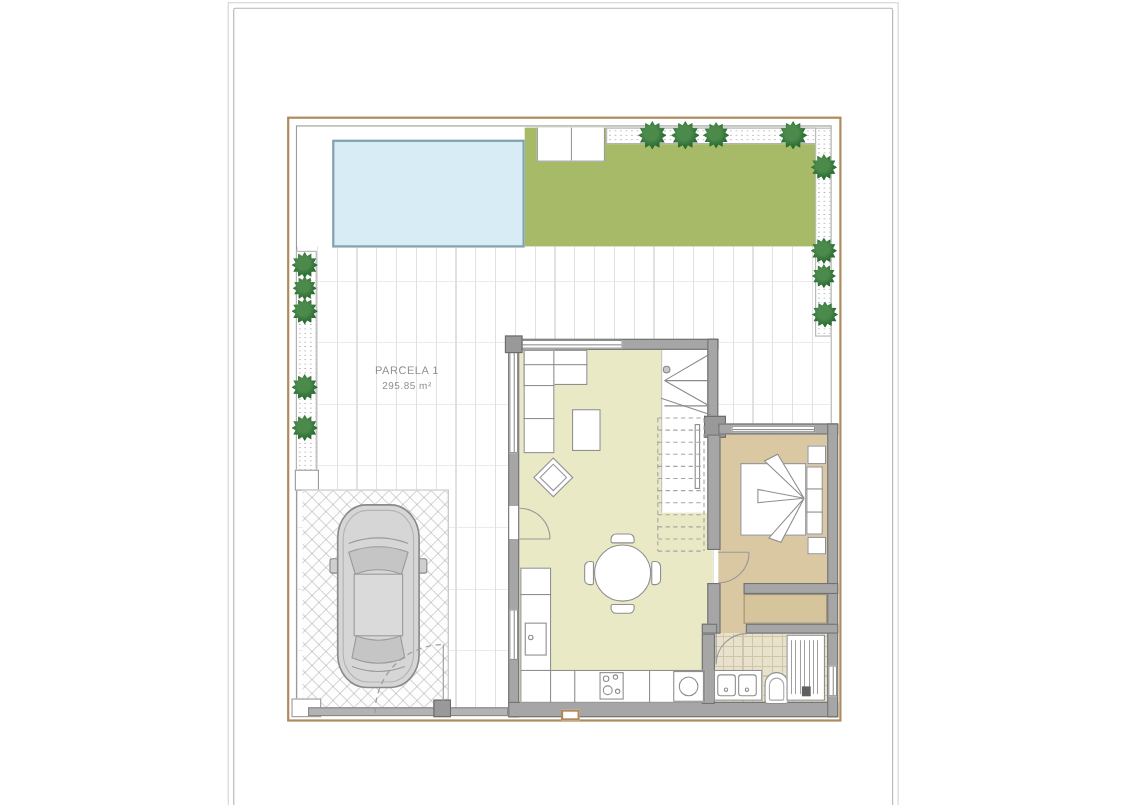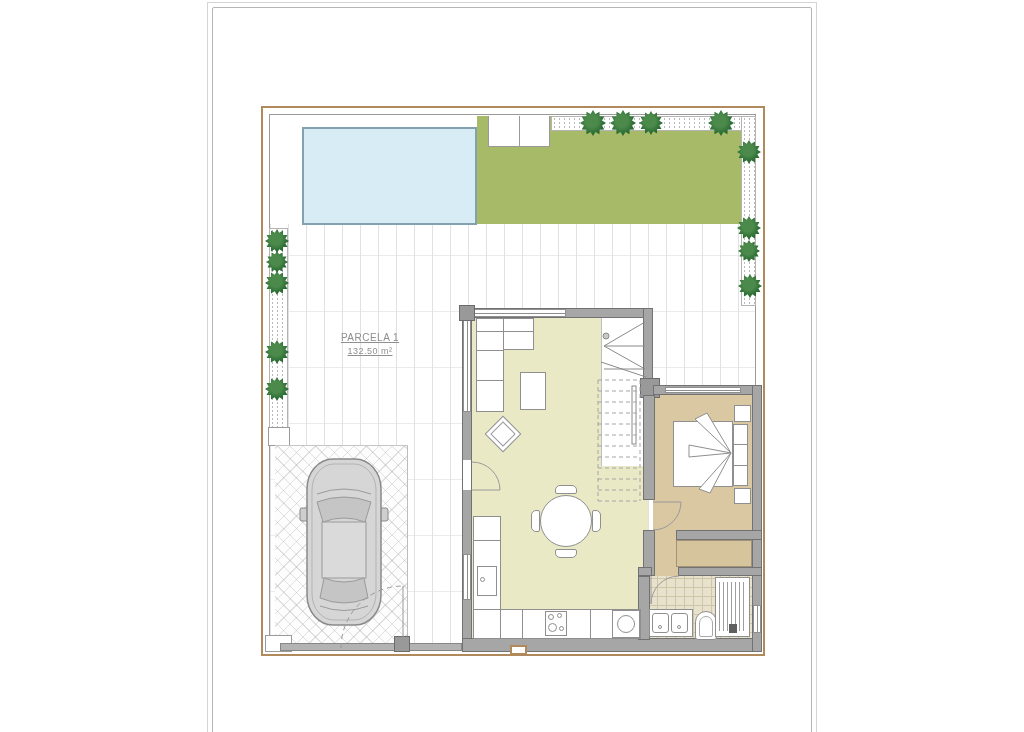--- a/index.html
+++ b/index.html
@@ -43,21 +43,21 @@
   .pillar{background:#999;border:1px solid #6b6b6b;}
   .win-h{background:#fff;border:1px solid #8f8f8f;background-image:linear-gradient(#8f8f8f,#8f8f8f);background-size:100% 1px;background-position:center;background-repeat:no-repeat;}
   .win-v{background:#fff;border:1px solid #8f8f8f;background-image:linear-gradient(#8f8f8f,#8f8f8f);background-size:1px 100%;background-position:center;background-repeat:no-repeat;}
   .gap{background:#fff;}
   
   .furn{background:#fff;border:1px solid var(--furniture-line,#8f8f8f);}
   .round{border-radius:50%;}
   .fence-bar{background:#b3b3b3;border:1px solid #878787;}
   .tree{position:absolute;clip-path:polygon(100% 50%,84.8% 59.3%,93.3% 75%,75.5% 75.5%,75% 93.3%,59.3% 84.8%,50% 100%,40.7% 84.8%,25% 93.3%,24.5% 75.5%,6.7% 75%,15.2% 59.3%,0% 50%,15.2% 40.7%,6.7% 25%,24.5% 24.5%,25% 6.7%,40.7% 15.2%,50% 0%,59.3% 15.2%,75% 6.7%,75.5% 24.5%,93.3% 25%,84.8% 40.7%);
     background:radial-gradient(circle at 45% 42%, #4c8a4c 0 30%, var(--tree,#2b6d33) 60%, #1d5427 100%);}
-  .label{color:#8f8f8f;text-align:center;letter-spacing:.5px;text-decoration:underline;}
+  .label{color:#8f8f8f;text-align:center;letter-spacing:.5px;}
   svg.overlay{position:absolute;left:0;top:0;width:1024px;height:732px;pointer-events:none;overflow:visible;}
   .shower-stripes{left:719px;top:582px;width:27px;height:49px;background:repeating-linear-gradient(90deg,#9f9f9f 0 1px, transparent 1px 4px);}
   .drain{left:729px;top:624px;width:8px;height:9px;background:#5f5f5f;}
   .toilet{left:695px;top:611px;width:22px;height:29px;background:#fff;border:1px solid #8f8f8f;border-radius:11px 11px 3px 3px;}
   .toilet-in{left:699px;top:616px;width:14px;height:21px;background:#fff;border:1px solid #a8a8a8;border-radius:7px 7px 2px 2px;}
   .marker-gate{left:510px;top:645px;width:17px;height:10px;background:#fff;border:2px solid var(--boundary,#b08a5c);}
 </style>
 </head>
 <body>
 
@@ -210,15 +210,15 @@
       <div class="tree" style="left: 738px; top: 240px; width: 22px; height: 22px;"></div>
       <div class="tree" style="left: 738px; top: 274px; width: 24px; height: 24px;"></div>
       <div class="tree" style="left: 265px; top: 229px; width: 24px; height: 24px;"></div>
       <div class="tree" style="left: 266px; top: 251px; width: 22px; height: 22px;"></div>
       <div class="tree" style="left: 265px; top: 271px; width: 24px; height: 24px;"></div>
       <div class="tree" style="left: 265px; top: 340px; width: 24px; height: 24px;"></div>
       <div class="tree" style="left: 265px; top: 377px; width: 24px; height: 24px;"></div>
     </div>
 
   <div class="abs label" style="left:310px;top:332px;width:120px;font-size:10px">PARCELA 1</div>
-  <div class="abs label" style="left:310px;top:346px;width:120px;font-size:9px">132.50 m²</div>
+  <div class="abs label" style="left:310px;top:346px;width:120px;font-size:9px">295.85 m²</div>
 
 </div>
 
 </body></html>

